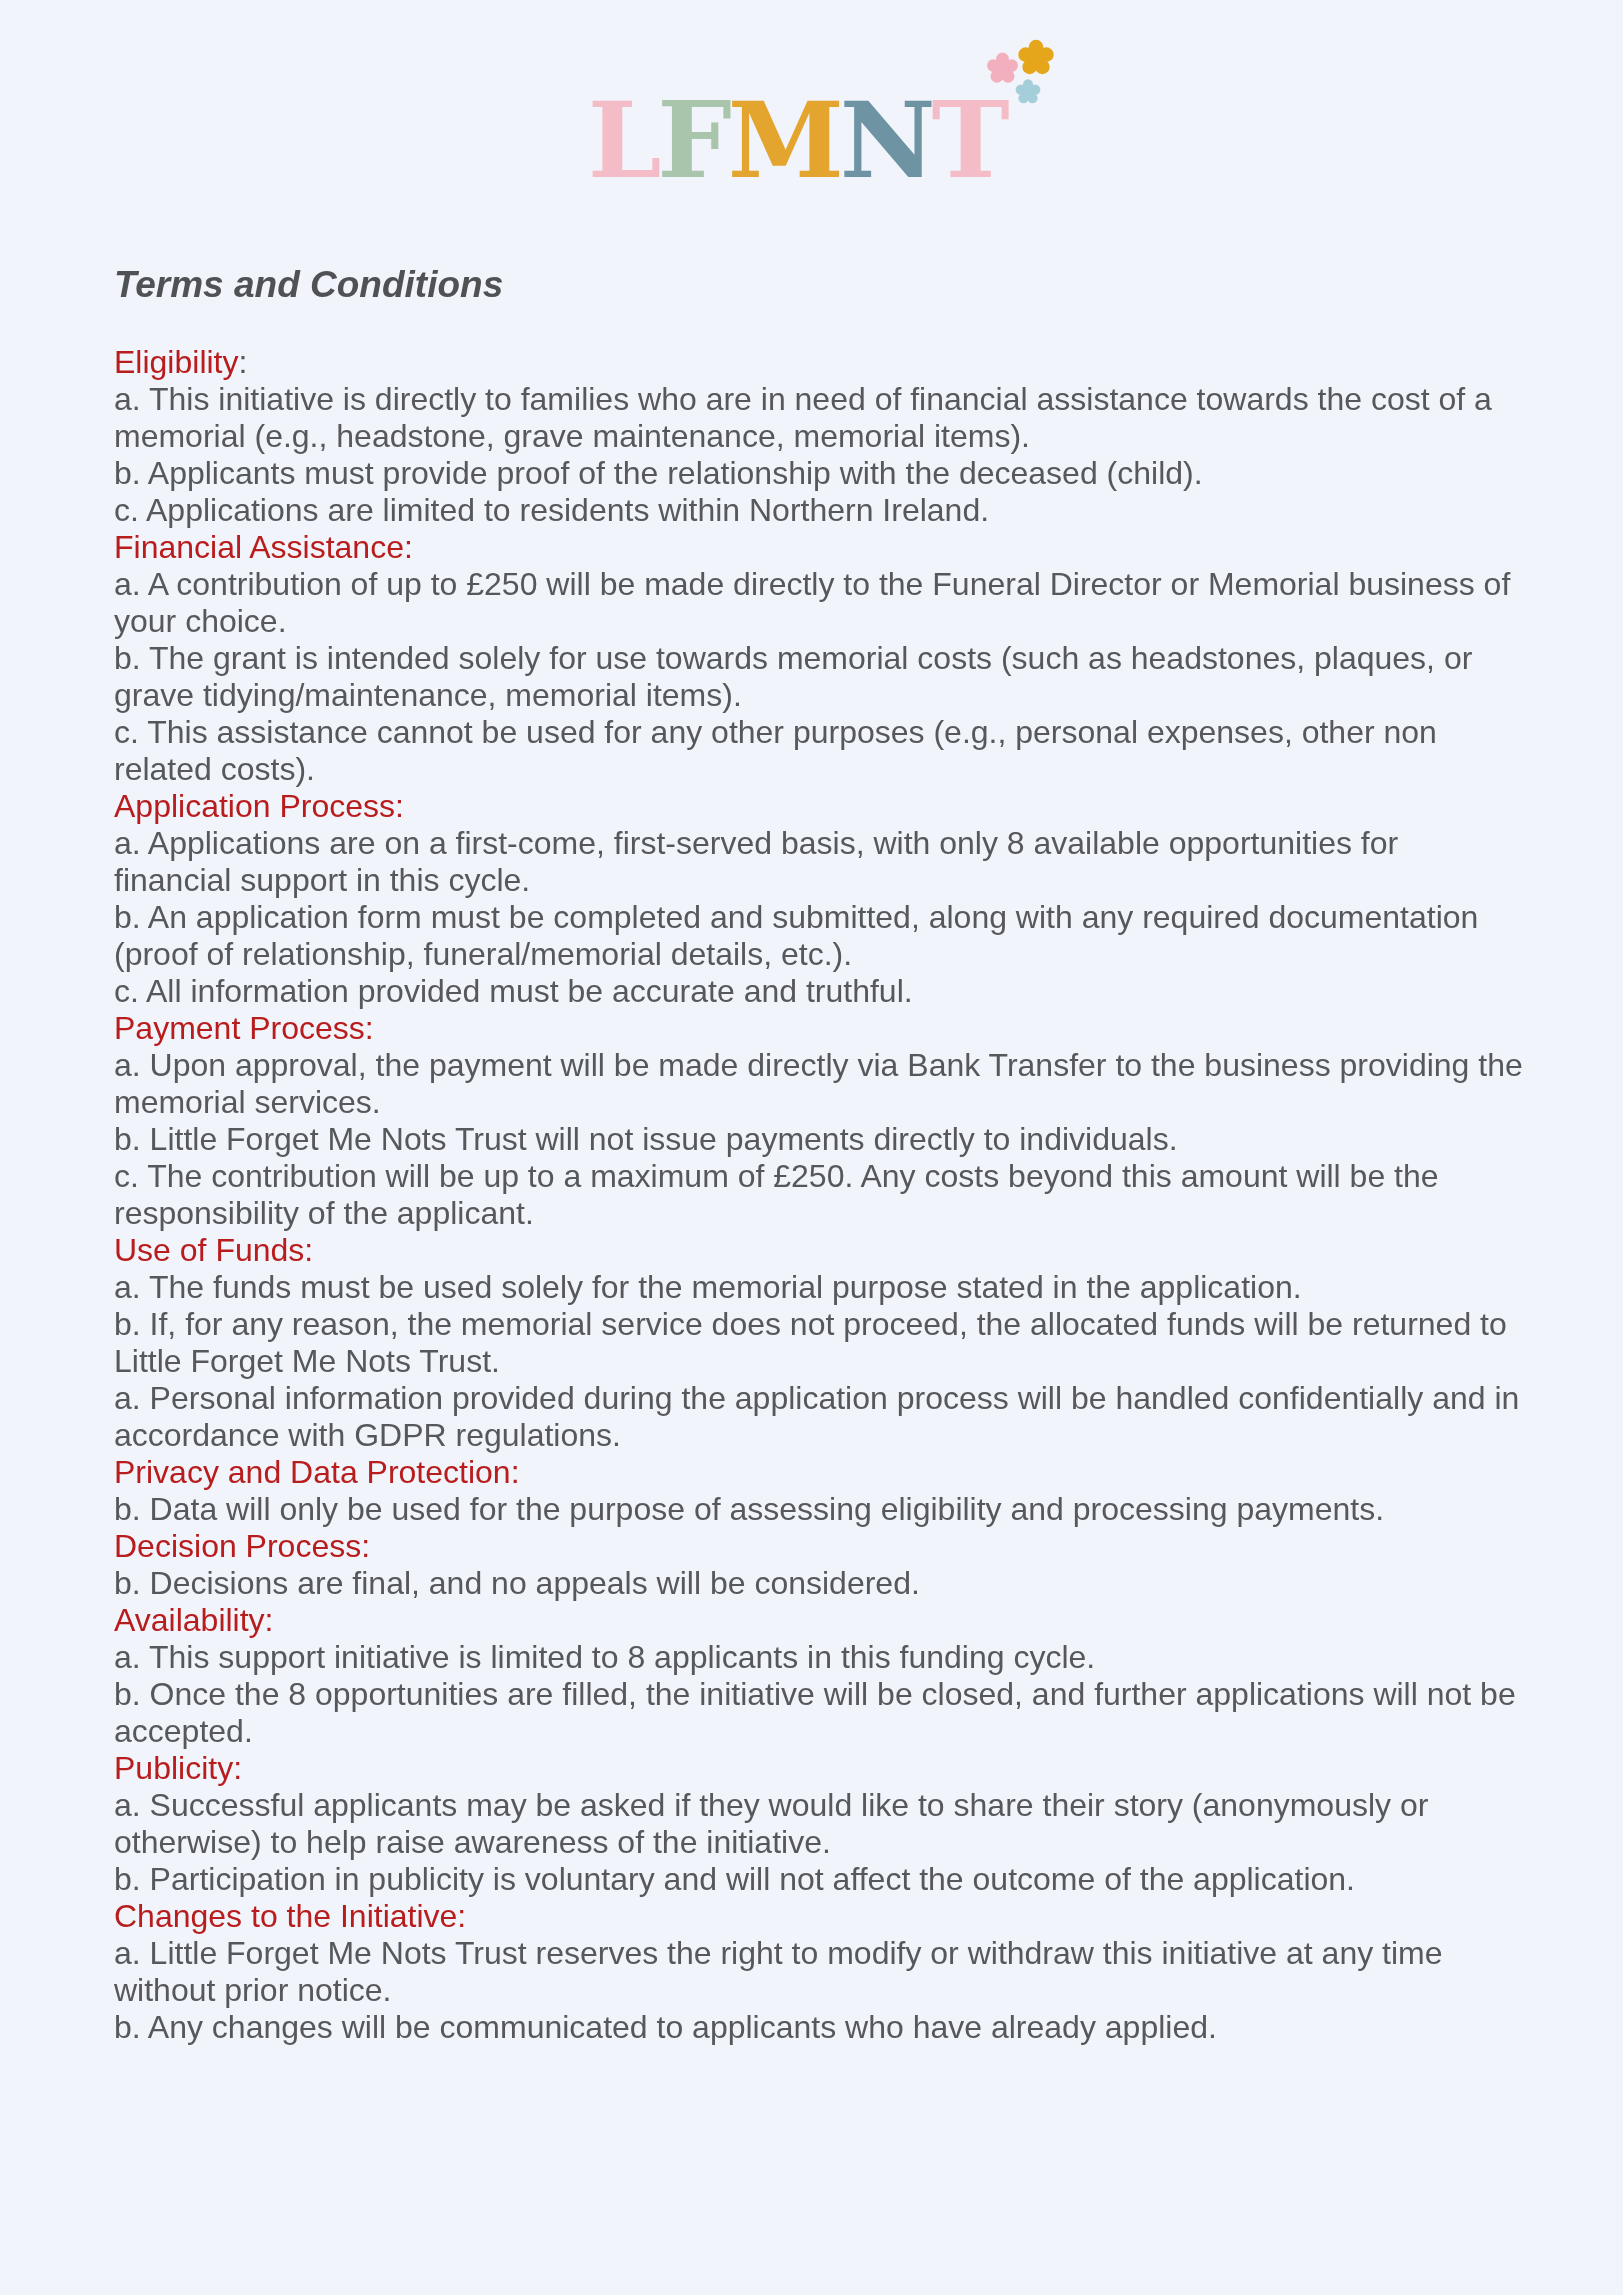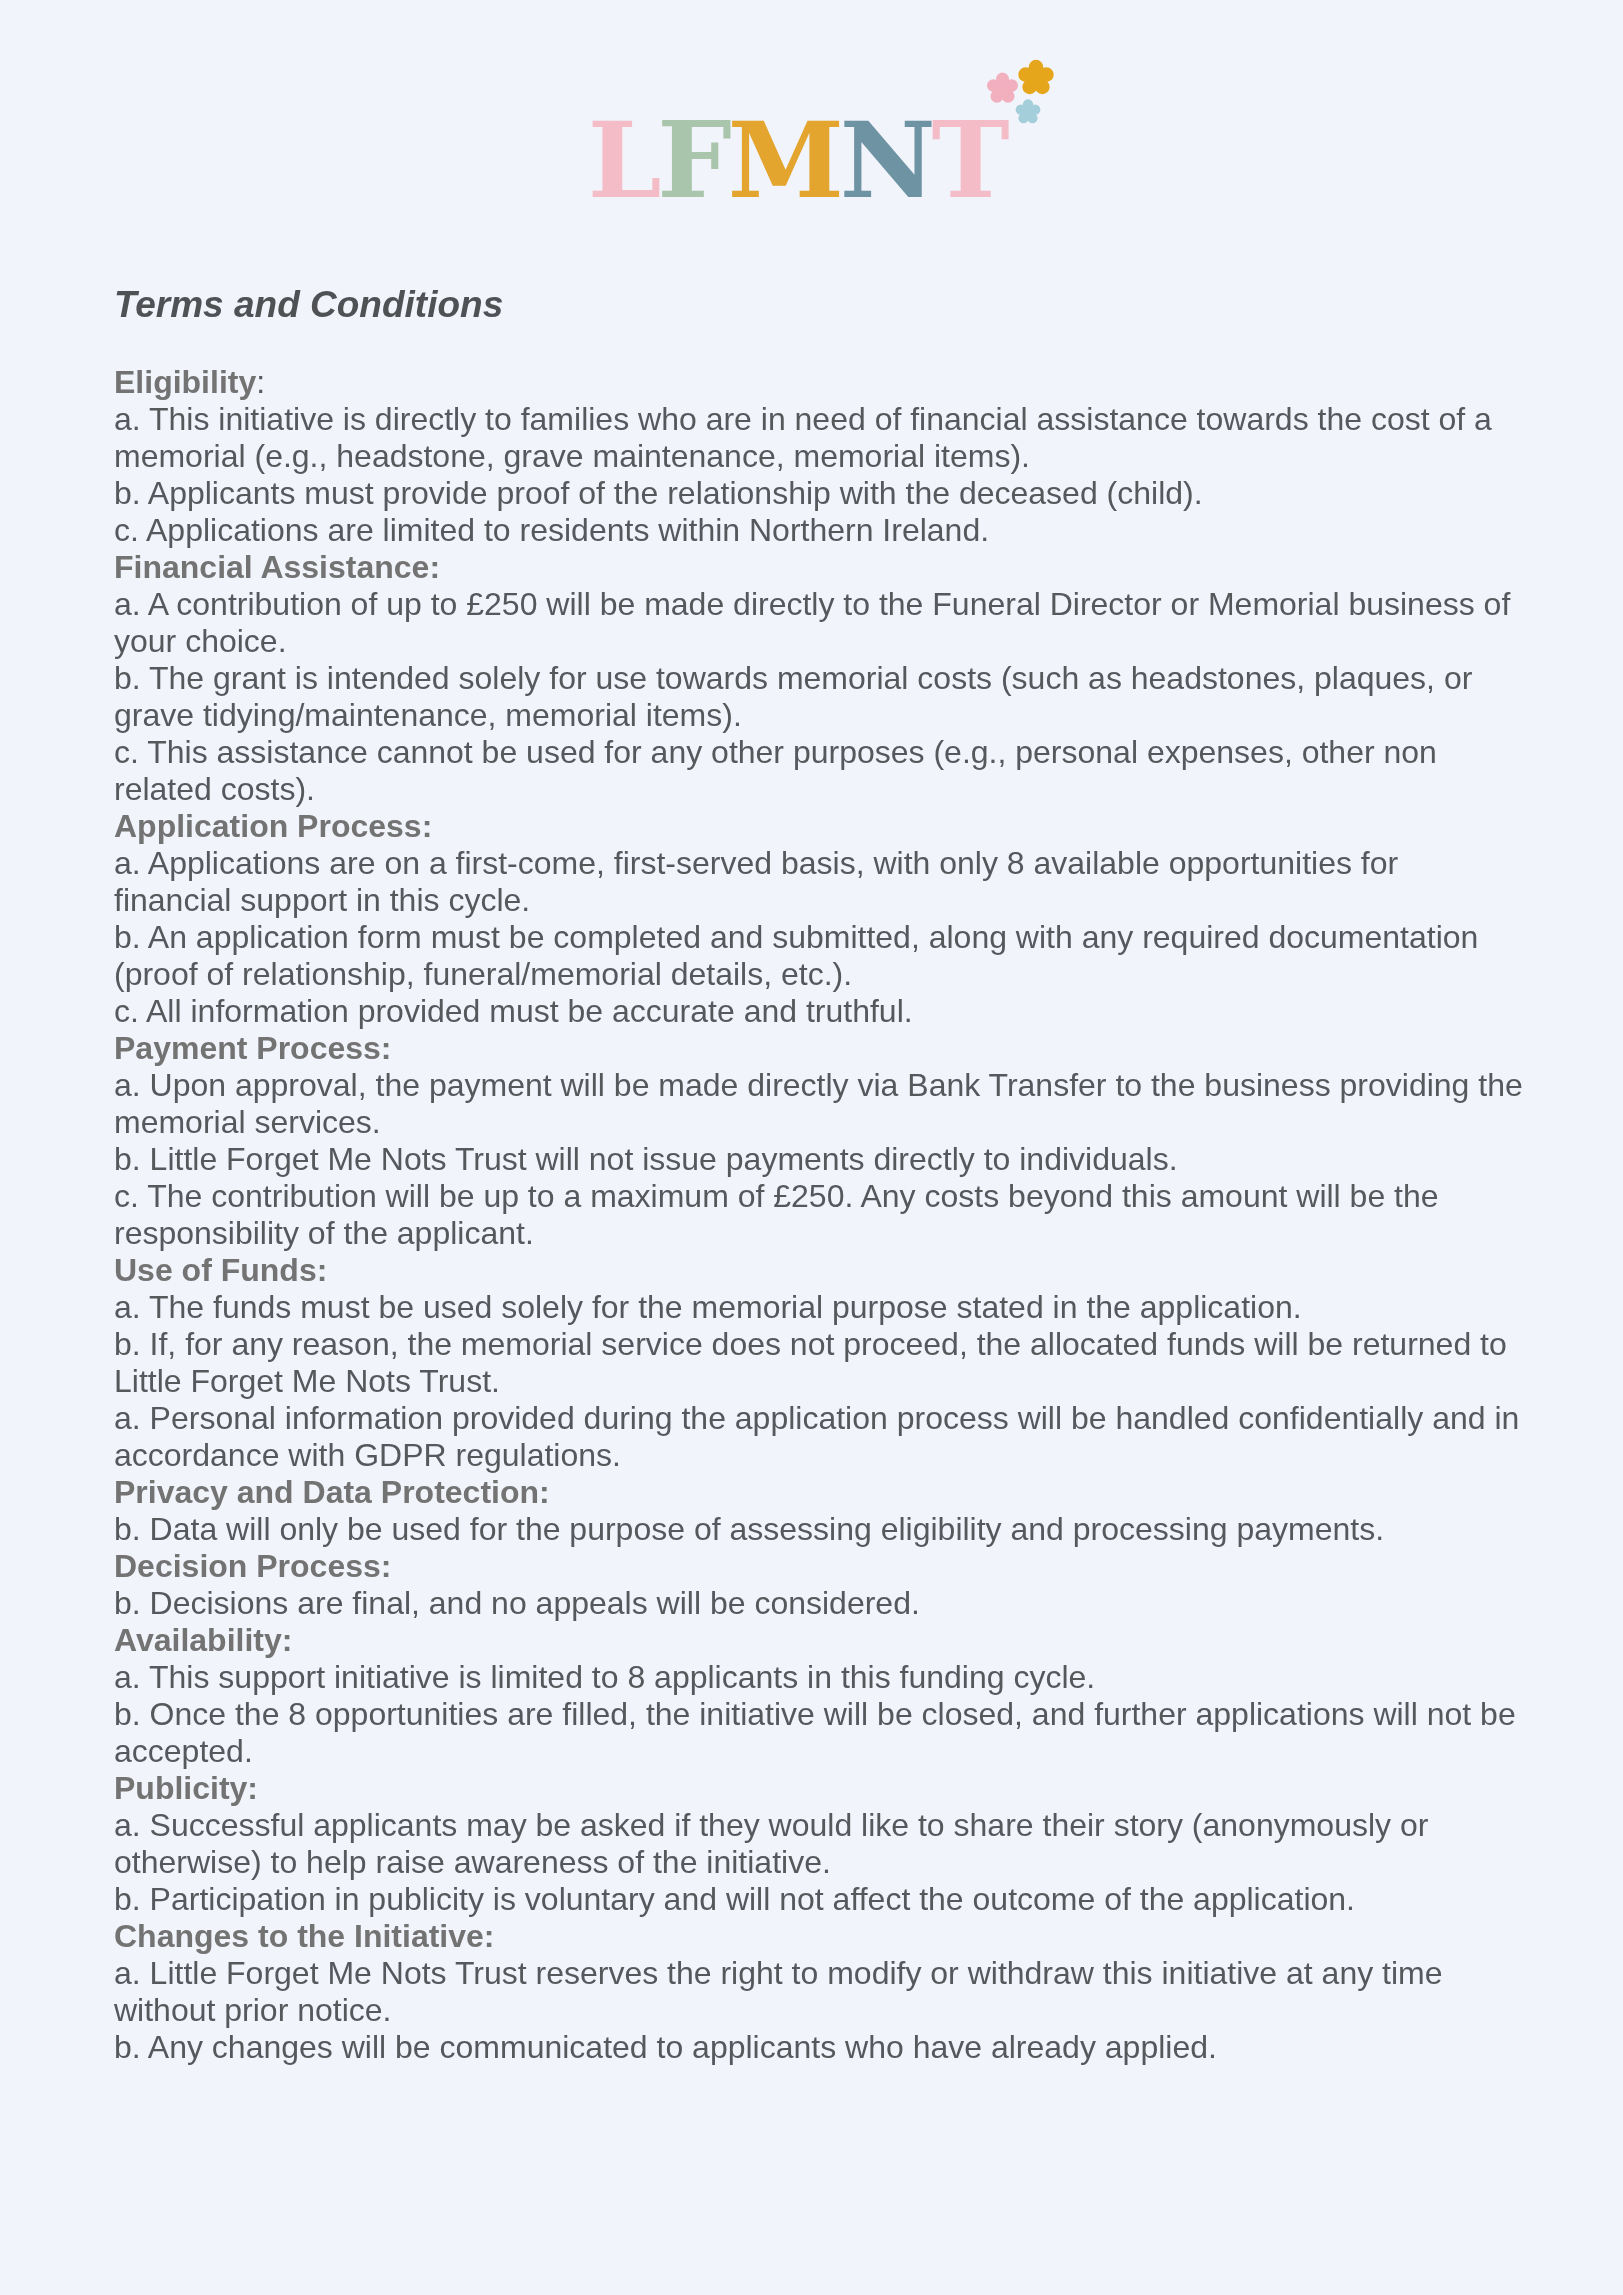--- a/index.html
+++ b/index.html
@@ -6,21 +6,21 @@
   body {
     width: 1623px; height: 2295px;
     background: #f1f4fb;
     font-family: "Liberation Sans", sans-serif;
     color: #56585c;
     overflow: hidden;
   }
   .page { position: relative; width: 1623px; height: 2295px; }
 
   
-  .logo-wrap { padding-top: 100px; }
+  .logo-wrap { padding-top: 80px; }
   .logo-text {
     position: relative;
     width: max-content;
     margin: 0 auto;
     font-family: "DejaVu Serif", serif;
     font-weight: 700;
     font-size: 105px;
     line-height: 1.15;
     letter-spacing: -4.2px;
     transform: translateX(-15px);
@@ -37,21 +37,21 @@
   .content { margin: 63px 0 0 114px; width: 1410px; }
   .doc-title {
     margin: 0 0 38px 0;
     font-size: 37px;
     line-height: 42px;
     font-weight: 700;
     color: #4f5155;
     font-style: italic;
   }
   .line { margin: 0; font-size: 32px; line-height: 37px; }
-  .bold { font-weight: 700; color: #737373; }
+  .bold { font-weight: 400; color: #b91c1c; }
   .underline {
     text-decoration-thickness: 2.5px;
     text-underline-offset: 6.7px;
   }
 </style>
 </head>
 <body>
 
 <div class="page">
 

